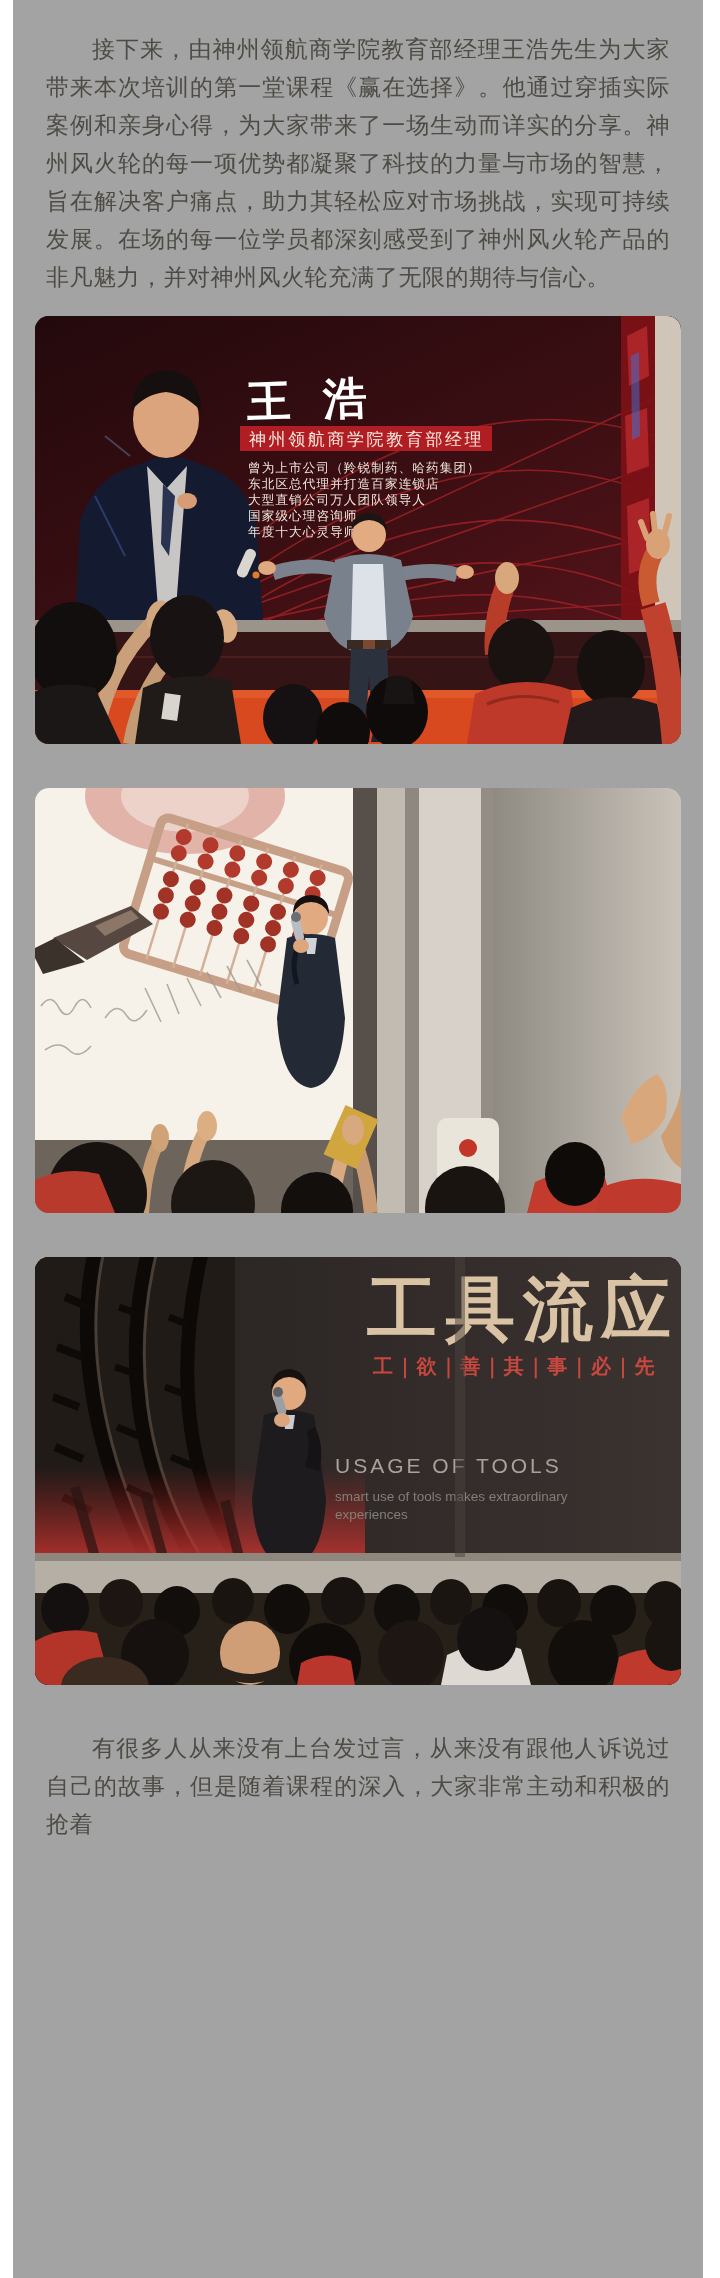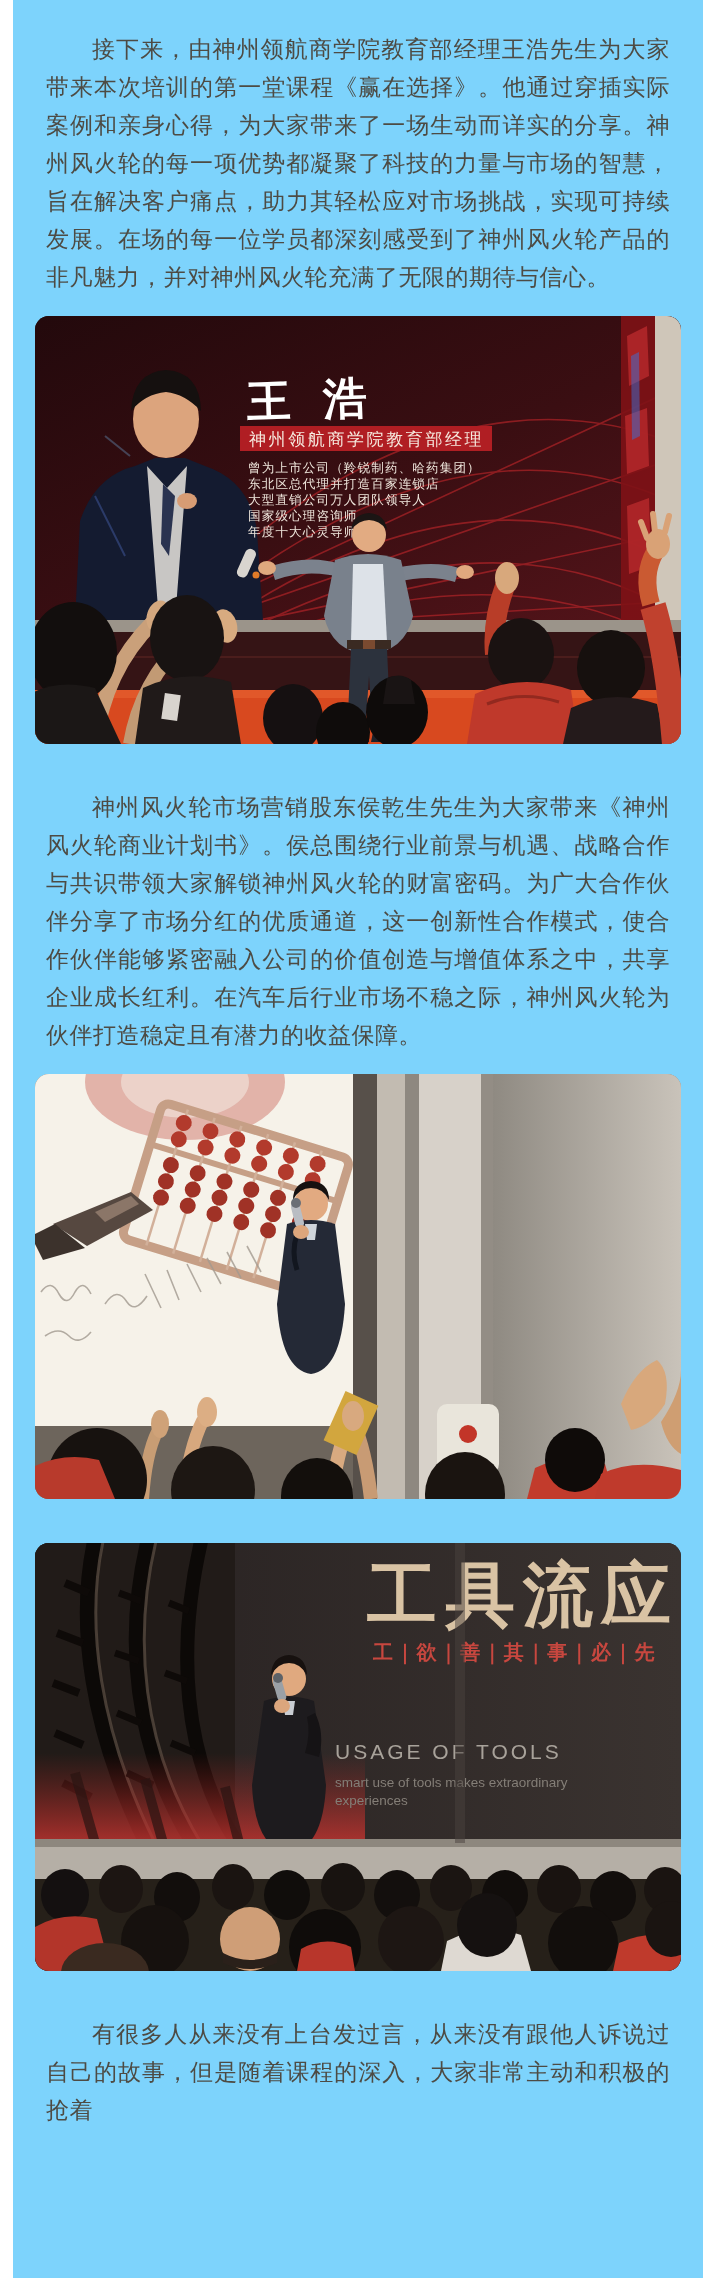--- a/index.html
+++ b/index.html
@@ -3,21 +3,21 @@
 <meta charset="utf-8">
 <style>
   * { margin:0; padding:0; box-sizing:border-box; }
   html,body { background:#ffffff; }
   body {
     width:720px; height:2278px; overflow:hidden; position:relative;
     font-family:"Liberation Sans","DejaVu Sans",sans-serif;
   }
   .content-column {
     position:absolute; left:13px; top:0; width:690px; height:2278px;
-    background:#7dd3fc; padding:30px 22px 0;
+    background:#a3a3a3; padding:30px 22px 0;
   }
   p.para {
     width:646px; padding:0 11px; font-size:23px; line-height:38px;
     color:#4d4b44; text-align:justify; text-indent:2em; letter-spacing:.5px;
   }
   figure.photo {
     width:646px; height:428px; margin:20px 0 44px; border-radius:14px;
     overflow:hidden; background:#1c1011;
   }
   figure.photo.ph2 { height:425px; background:#8d8880; }
@@ -133,21 +133,20 @@
         <ellipse cx="576" cy="352" rx="34" ry="38" fill="#16100e"></ellipse>
         <path d="M528,428 L536,392 Q576,372 622,388 L630,428 Z" fill="#241a1b"></path>
         <path d="M640,428 C636,380 630,330 618,290" stroke="#c0412e" stroke-width="26" fill="none"></path>
         <path d="M616,288 C610,268 612,250 620,236" stroke="#ca5a32" stroke-width="18" fill="none"></path>
         <ellipse cx="623" cy="228" rx="12" ry="15" fill="#d9a276"></ellipse>
         <path d="M612,222 L606,206 M620,216 L618,198 M630,216 L634,200" stroke="#d9a276" stroke-width="6" stroke-linecap="round"></path>
       </g>
     </svg>
   </figure>
 
-  <p class="para">神州风火轮市场营销股东侯乾生先生为大家带来《神州风火轮商业计划书》。侯总围绕行业前景与机遇、战略合作与共识带领大家解锁神州风火轮的财富密码。为广大合作伙伴分享了市场分红的优质通道，这一创新性合作模式，使合作伙伴能够紧密融入公司的价值创造与增值体系之中，共享企业成长红利。在汽车后行业市场不稳之际，神州风火轮为伙伴打造稳定且有潜力的收益保障。</p>
 
   <figure class="photo ph2">
     <svg viewBox="0 0 646 425">
       <defs>
         <linearGradient id="wall2" x1="0" y1="0" x2="1" y2="0">
           <stop offset="0" stop-color="#8f8a82"></stop>
             <stop offset="1" stop-color="#c9c3ba"></stop>
         </linearGradient>
       </defs>
       <rect x="0" y="0" width="646" height="425" fill="#aaa49b"></rect>

